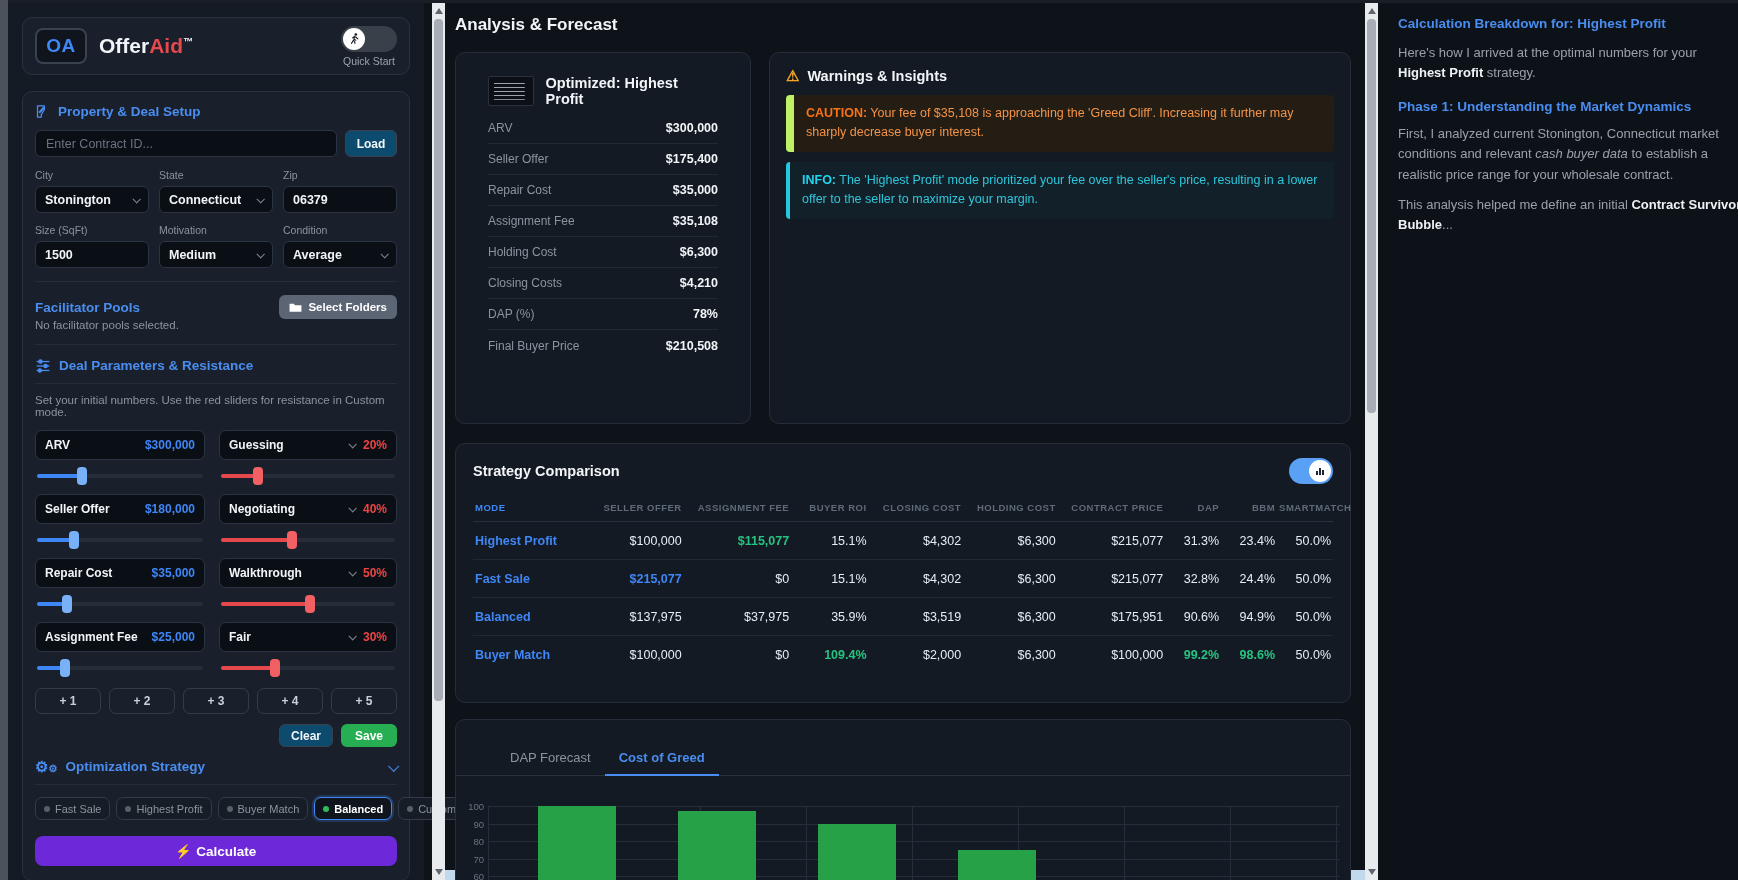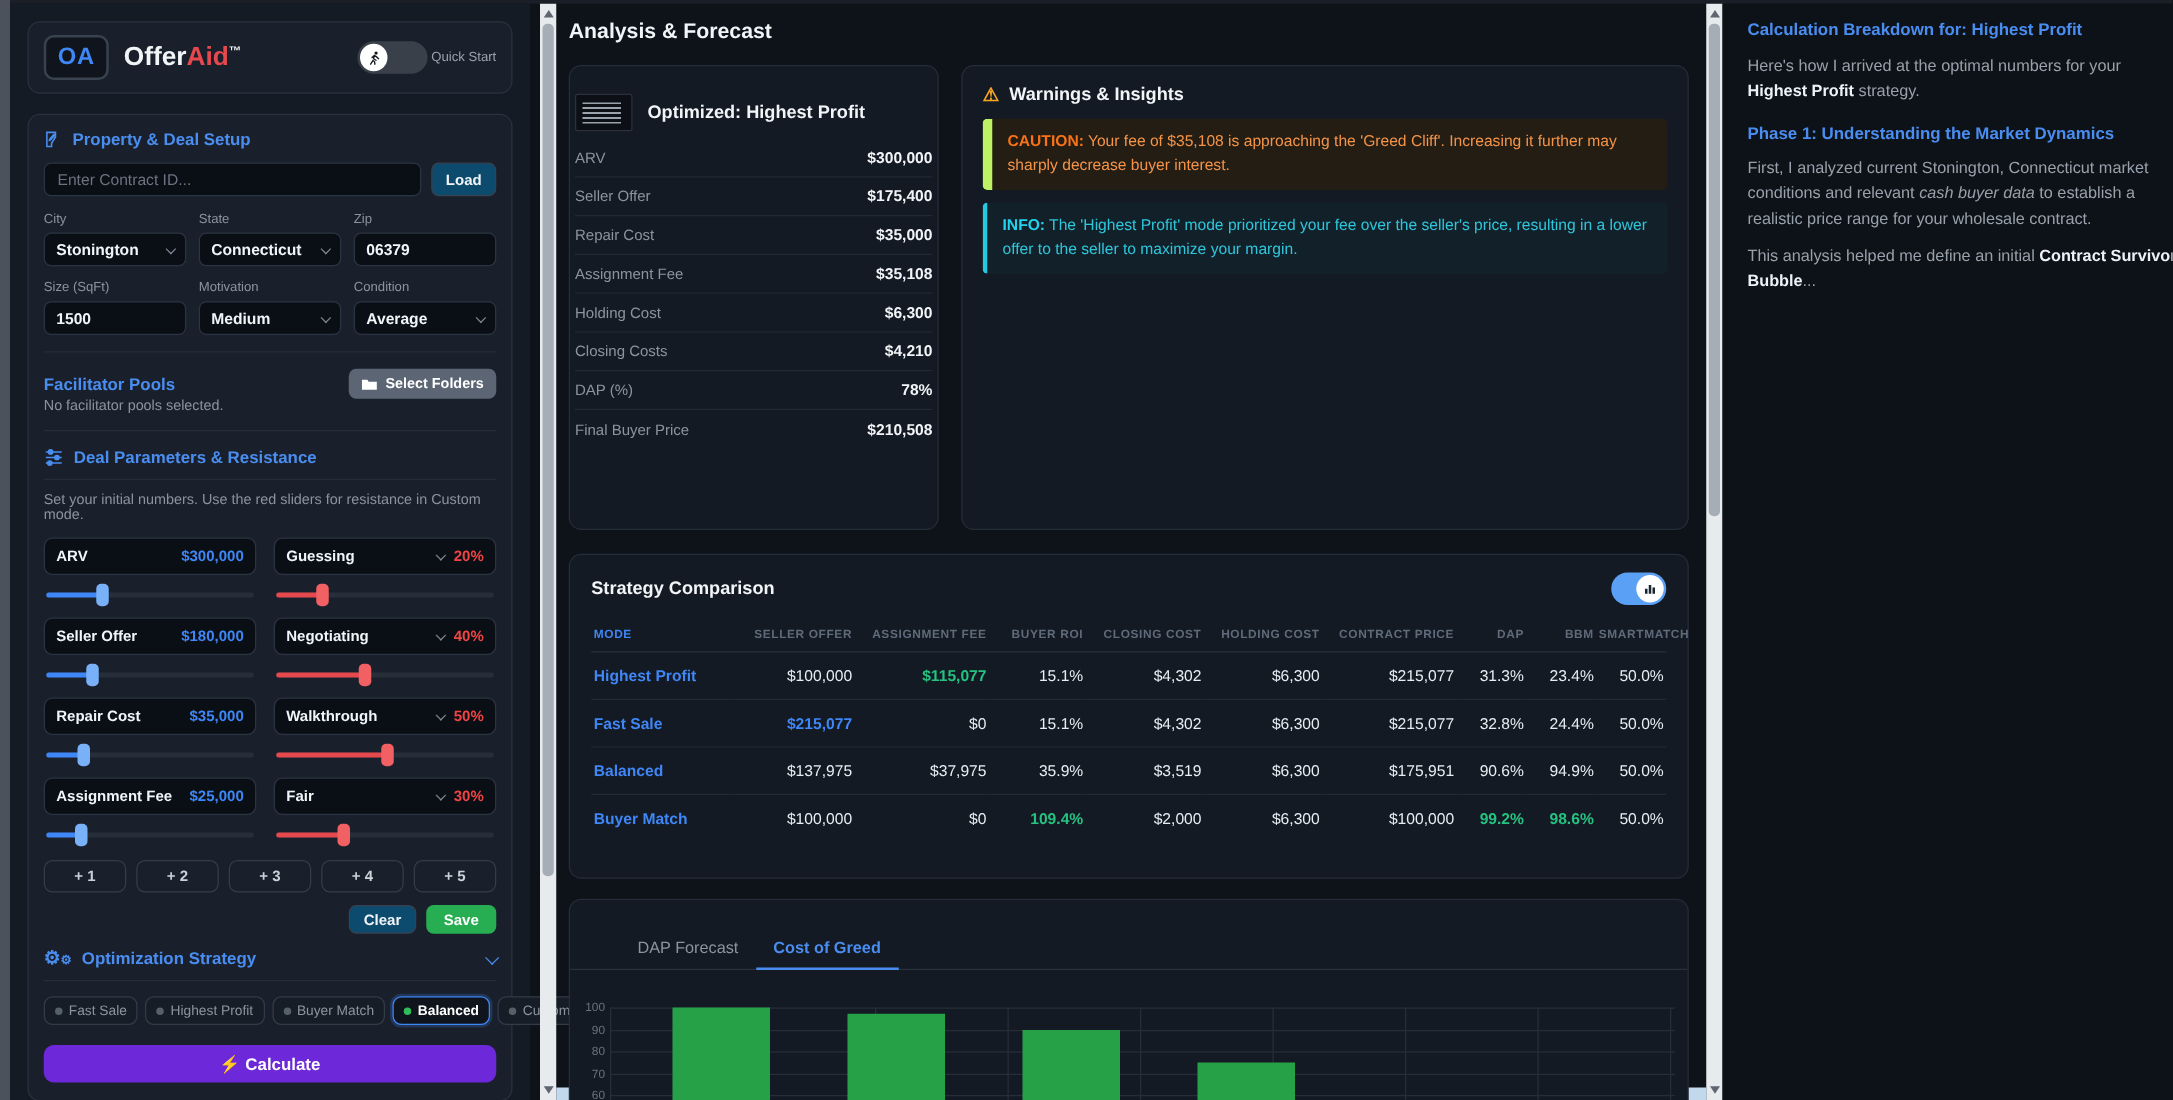--- a/index.html
+++ b/index.html
@@ -24,21 +24,21 @@
   
   .sidebar { position:absolute; left:8px; top:3px; width:416px; height:877px; background:#151b24; padding:14px; }
   .card { background:#1a202b; border:1px solid #2a3240; border-radius:10px; }
   .sb-header { height:58px; padding:10px 12px; display:flex; align-items:center; justify-content:space-between; margin-bottom:16px; }
   .logo-wrap { display:flex; align-items:center; gap:12px; }
   .logo-badge { width:52px; height:36px; border:2px solid #39424f; border-radius:8px; background:#10151d;
     display:flex; align-items:center; justify-content:center; font-size:19px; font-weight:bold; color:#3f86f6; letter-spacing:.5px; }
   .brand { font-size:21px; font-weight:bold; color:#f2f5f8; }
   .brand .aid { color:#e5484d; }
   .brand sup { font-size:10px; color:#f2f5f8; }
-  .qs-wrap { display:flex; align-items:center; gap:3px; }
+  .qs-wrap { display:flex; flex-direction:column; align-items:center; gap:3px; }
   .toggle { position:relative; width:56px; height:26px; border-radius:13px; background:#3a404a; }
   .toggle .knob { position:absolute; top:2px; width:22px; height:22px; border-radius:50%; background:#fff;
     display:flex; align-items:center; justify-content:center; }
   .toggle .knob.left { left:2px; } .toggle .knob.right { right:2px; }
   .toggle.on { background:#5aa0f5; }
   .qs-label { font-size:10.5px; color:#9aa3ad; }
 
   .sb-body { padding:12px 12px 14px 12px; }
   .sec-head { display:flex; align-items:center; gap:8px; color:#4a8df0; font-weight:bold; font-size:13.5px; }
   .sec-head .right { margin-left:auto; }
@@ -96,21 +96,21 @@
     align-items:center; gap:5px; padding:0 8px; font-size:11px; color:#8b949e; cursor:pointer; white-space:nowrap; }
   .chip .dot { width:6px; height:6px; border-radius:50%; background:#566068; }
   .chip.sel { border-color:#3f86f6; box-shadow:0 0 0 2px rgba(63,134,246,.22); color:#fff; font-weight:bold; background:#10151d; }
   .chip.sel .dot { background:#2ebd59; }
   .calc-btn { margin-top:16px; width:100%; height:30px; background:#6d28d9; border:none; border-radius:8px;
     color:#fff; font-weight:bold; font-size:13.5px; cursor:pointer; font-family:"Liberation Sans",sans-serif; }
 
   
   .main-title { position:absolute; left:455px; top:15px; font-size:17px; font-weight:bold; color:#f2f5f8; }
   .mcard { position:absolute; background:#141a23; border:1px solid #262d3a; border-radius:10px; }
-  .card-opt { left:455px; top:52px; width:296px; height:372px; padding:14px 4px; }
+  .card-opt { left:455px; top:52px; width:296px; height:372px; padding:14px 32px; }
   .opt-head { display:flex; align-items:center; gap:12px; margin:8px 0 6px 0; }
   .thumb-img { width:46px; height:30px; background:#0c1016; border:1px solid #2a313d; border-radius:2px;
     background-image:repeating-linear-gradient(#9aa3ad 0 1px, transparent 1px 4px);
     background-size:70% 60%; background-repeat:no-repeat; background-position:5px 6px; }
   .opt-title { font-size:14.5px; font-weight:bold; color:#f2f5f8; }
   .opt-rows { margin-top:6px; }
   .opt-row { display:flex; align-items:center; height:31px; border-bottom:1px solid #222834; }
   .opt-row:last-child { border-bottom:none; }
   .opt-row .l { font-size:12px; color:#8b949e; }
   .opt-row .v { margin-left:auto; font-size:12.5px; font-weight:bold; color:#f2f5f8; }

